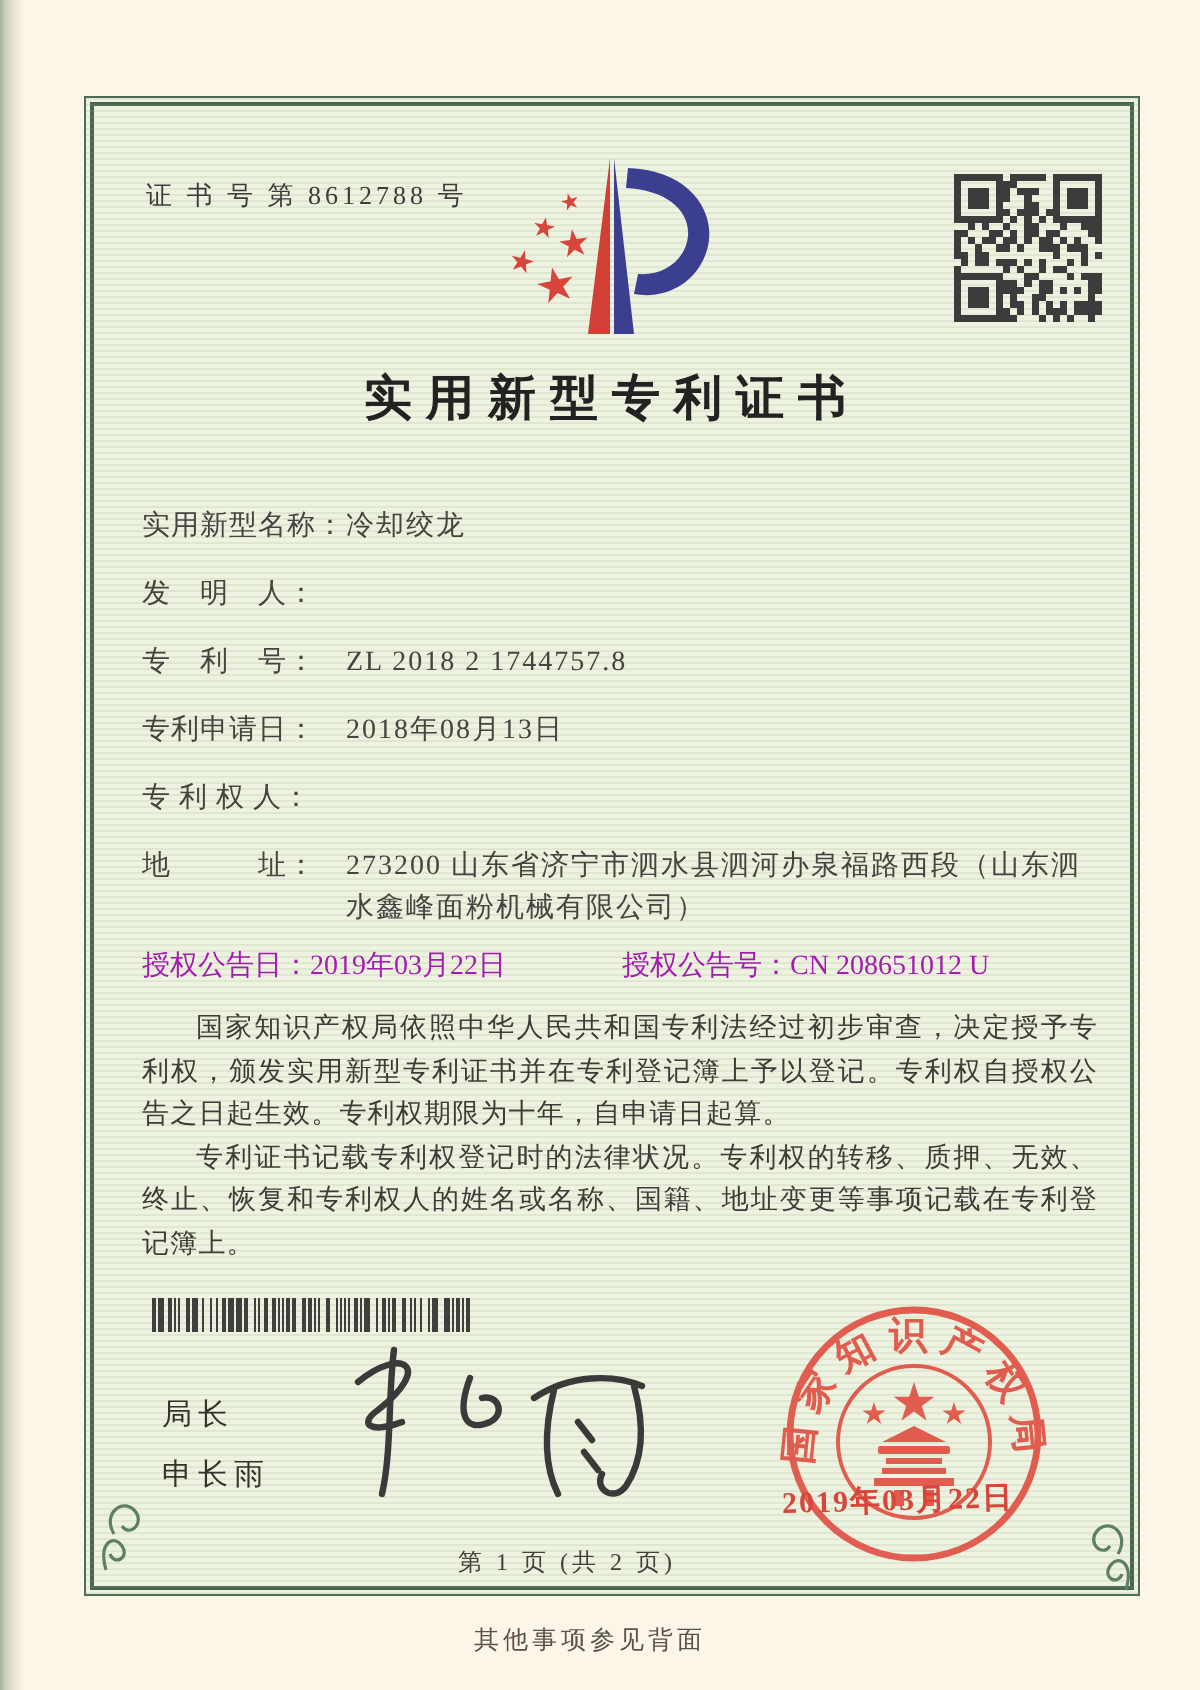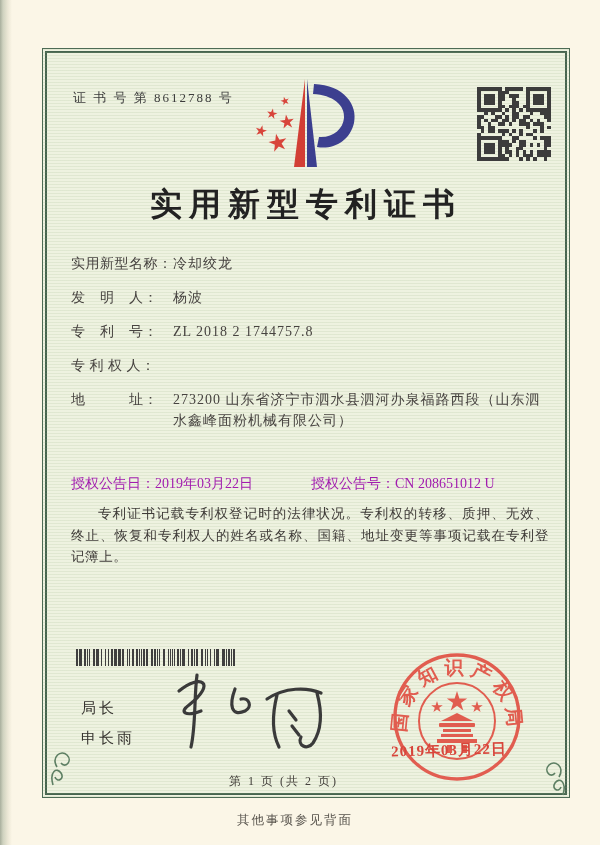--- a/index.html
+++ b/index.html
@@ -10,21 +10,21 @@
   .cert-border{position:absolute;left:42px;top:48px;width:528px;height:750px;
     border:1px solid #4d6b55;background:#eef2e0;box-sizing:border-box;}
   .cert-border::before{content:"";position:absolute;left:2px;top:2px;right:2px;bottom:2px;
     border:2px solid #46644f;pointer-events:none;}
   .texture{position:absolute;left:0;top:0;right:0;bottom:0;
     background:repeating-linear-gradient(0deg,rgba(150,175,130,.16) 0 1px,rgba(0,0,0,0) 1px 3px);}
   .abs{position:absolute;}
   .cert-no{left:30px;top:40px;font-size:13px;color:#3c3c3c;letter-spacing:2px;}
   .logo{left:198px;top:22px;}
   .qr{left:434px;top:38px;}
-  .title{left:0;top:134px;width:100%;text-align:center;font-size:32px;font-weight:600;
+  .title{left:0;top:134px;width:100%;text-align:center;font-size:24px;font-weight:600;
     color:#222;letter-spacing:7px;}
   .fields{left:28px;top:204px;width:475px;font-size:14px;color:#474340;}
   .frow{display:flex;margin-bottom:13px;line-height:21px;letter-spacing:.5px;}
   .flabel{flex:0 0 102px;white-space:pre;}
   .fvalue{width:373px;letter-spacing:1px;}
   .grantrow{left:28px;top:424px;width:480px;font-size:14px;color:#a21caf;display:flex;line-height:21px;}
   .grantrow .g2{margin-left:58px;}
   .paras{left:28px;top:454px;width:478px;font-size:13.5px;line-height:21.5px;color:#3f3b38;
     text-align:justify;letter-spacing:.6px;}
   .paras p{margin:0;text-indent:2em;}
@@ -316,45 +316,49 @@
 
     <div class="abs title">实用新型专利证书</div>
 
     <div class="abs fields">
       <div class="frow">
         <span class="flabel">实用新型名称：</span>
         <span class="fvalue">冷却绞龙</span>
       </div>
       <div class="frow">
         <span class="flabel">发　明　人：</span>
-        <span class="fvalue">杨波</span>
       </div>
       <div class="frow">
         <span class="flabel">专　利　号：</span>
         <span class="fvalue">ZL 2018 2 1744757.8</span>
+      </div>
+      <div class="frow">
+        <span class="flabel">专利申请日：</span>
+        <span class="fvalue">2018年08月13日</span>
       </div>
       <div class="frow">
         <span class="flabel">专 利 权 人：</span>
       </div>
       <div class="frow">
         <span class="flabel">地　　　址：</span>
         <span class="fvalue">273200 山东省济宁市泗水县泗河办泉福路西段（山东泗水鑫峰面粉机械有限公司）</span>
       </div>
     </div>
 
     <div class="abs grantrow">
       <span class="g1">
         <span>授权公告日：</span><span>2019年03月22日</span>
       </span>
       <span class="g2">
         <span>授权公告号：</span><span>CN 208651012 U</span>
       </span>
     </div>
 
     <div class="abs paras">
+      <p>国家知识产权局依照中华人民共和国专利法经过初步审查，决定授予专利权，颁发实用新型专利证书并在专利登记簿上予以登记。专利权自授权公告之日起生效。专利权期限为十年，自申请日起算。</p>
       <p>专利证书记载专利权登记时的法律状况。专利权的转移、质押、无效、终止、恢复和专利权人的姓名或名称、国籍、地址变更等事项记载在专利登记簿上。</p>
     </div>
 
     <div class="abs barcode" id="barcode">
         <span style="width: 2px; margin-right: 1px; background: rgb(63, 63, 63);"></span>
         <span style="width: 3px; margin-right: 2px; background: rgb(63, 63, 63);"></span>
         <span style="width: 2px; margin-right: 1px; background: rgb(63, 63, 63);"></span>
         <span style="width: 1px; margin-right: 1px; background: rgb(63, 63, 63);"></span>
         <span style="width: 1px; margin-right: 3px; background: rgb(63, 63, 63);"></span>
         <span style="width: 2px; margin-right: 1px; background: rgb(63, 63, 63);"></span>

